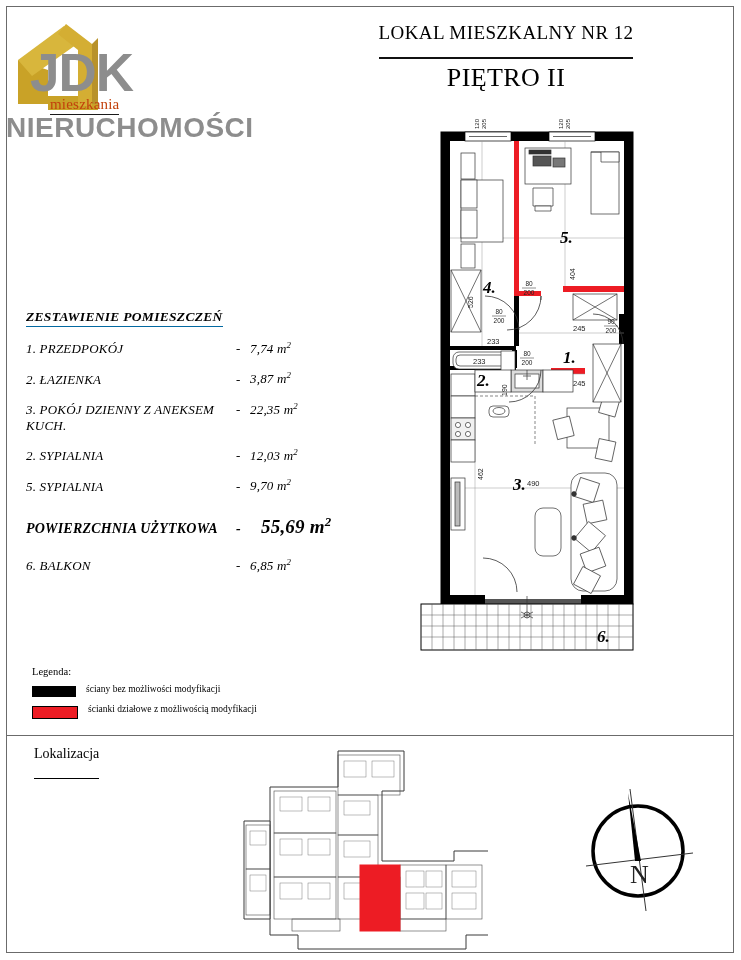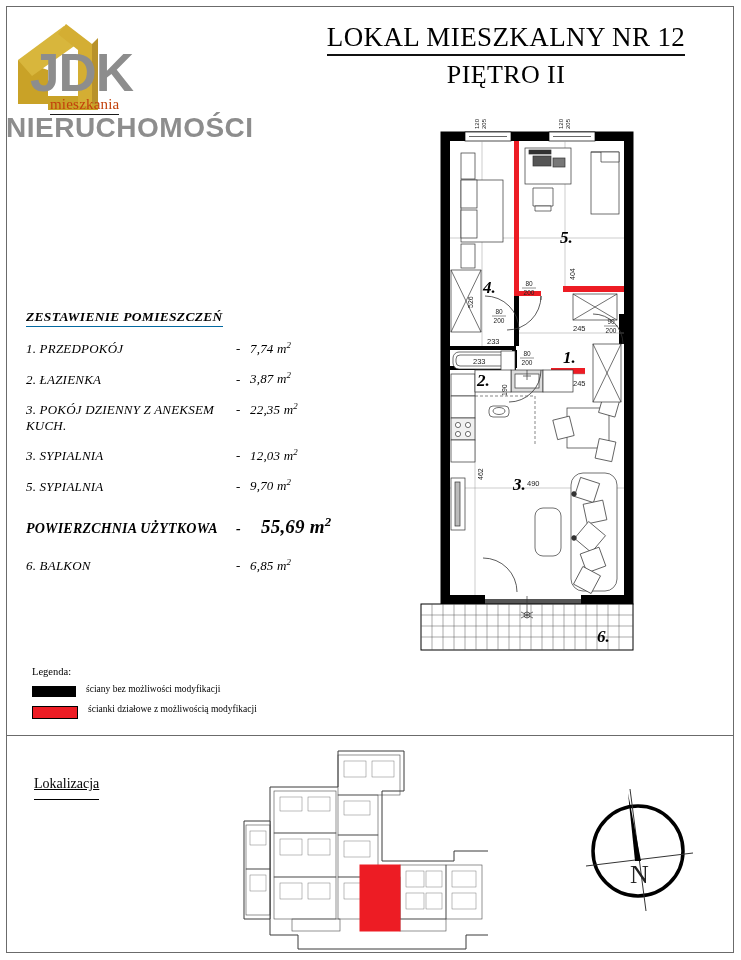--- a/index.html
+++ b/index.html
@@ -14,22 +14,22 @@
   .logo-jdk{position:absolute;left:24px;top:38px;font-family:"Liberation Sans",sans-serif;
        font-weight:bold;font-size:53px;color:#8d8d8d;letter-spacing:-1px;line-height:1;}
   .logo-mieszkania{position:absolute;left:44px;top:88px;font-family:"Liberation Serif",serif;
        font-size:15px;color:#c2410c;letter-spacing:.2px;}
   .logo-mieszkania::after{content:"";position:absolute;left:0;right:0;bottom:-2px;height:1px;background:#1a1a1a;}
   .logo-nier{position:absolute;left:0px;top:104px;font-family:"Liberation Sans",sans-serif;
        font-weight:bold;font-size:28px;color:#8d8d8d;letter-spacing:.5px;}
 
   
   .title-wrap{position:absolute;left:296px;top:22px;width:420px;text-align:center;}
-  .title-1{font-size:27px;letter-spacing:.4px;white-space:nowrap;display:inline-block;
-       border-bottom:2px solid #111;padding-bottom:1px;}
+  .title-1{font-size:19px;letter-spacing:.4px;white-space:nowrap;display:inline-block;
+       border-bottom:2px solid #111;padding-bottom:13px;}
   .title-2{font-size:26px;letter-spacing:.4px;margin-top:4px;}
 
   
   .sched{position:absolute;left:26px;top:307px;width:330px;font-style:italic;}
   .sched-head{font-size:13.5px;font-weight:bold;display:inline-block;
        border-bottom:1px solid #0369a1;padding-bottom:1px;letter-spacing:.3px;}
   .sched-row{display:flex;align-items:baseline;margin-top:13px;font-size:13px;}
   .sched-name{width:210px;letter-spacing:.2px;}
   .sched-dash{width:14px;}
   .sched-area{letter-spacing:.2px;}
@@ -42,22 +42,22 @@
   .legend{position:absolute;left:32px;top:666px;width:260px;font-style:normal;}
   .legend-title{font-size:10.5px;}
   .legend-row{display:flex;align-items:flex-start;margin-top:7px;}
   .sw{width:44px;height:11px;flex:none;margin-right:10px;margin-top:2px;}
   .sw-red{background:#ED1C24;border:1px solid #000;}
   .sw-black{background:#000;}
   .legend-txt{font-size:9.5px;line-height:1.25;}
   .divider{position:absolute;left:7px;top:735px;width:727px;height:1px;background:#6b6b6b;}
 
   
-  .loc-label{position:absolute;left:34px;top:776px;font-size:14px;
-       border-bottom:1px solid #000;padding-bottom:7px;text-decoration:underline;}
+  .loc-label{position:absolute;left:34px;top:746px;font-size:14px;
+       border-bottom:1px solid #000;padding-bottom:16px;}
   .mini{position:absolute;left:232px;top:737px;}
   .compass{position:absolute;left:578px;top:787px;}
   .plan{position:absolute;left:415px;top:118px;}
 </style>
 </head>
 <body>
 
 <div class="page-border"></div>
 
 <div class="logo">
@@ -90,21 +90,21 @@
     <span class="sched-name">2. ŁAZIENKA</span>
     <span class="sched-dash">-</span>
     <span class="sched-area"><span>3,87</span> <span>m</span><span class="sup">2</span></span>
   </div>
   <div class="sched-row">
     <span class="sched-name">3. POKÓJ DZIENNY Z ANEKSEM KUCH.</span>
     <span class="sched-dash">-</span>
     <span class="sched-area"><span>22,35</span> <span>m</span><span class="sup">2</span></span>
   </div>
   <div class="sched-row">
-    <span class="sched-name">3. SYPIALNIA</span>
+    <span class="sched-name">2. SYPIALNIA</span>
     <span class="sched-dash">-</span>
     <span class="sched-area"><span>12,03</span> <span>m</span><span class="sup">2</span></span>
   </div>
   <div class="sched-row">
     <span class="sched-name">5. SYPIALNIA</span>
     <span class="sched-dash">-</span>
     <span class="sched-area"><span>9,70</span> <span>m</span><span class="sup">2</span></span>
   </div>
 
   <div class="sched-row total">

